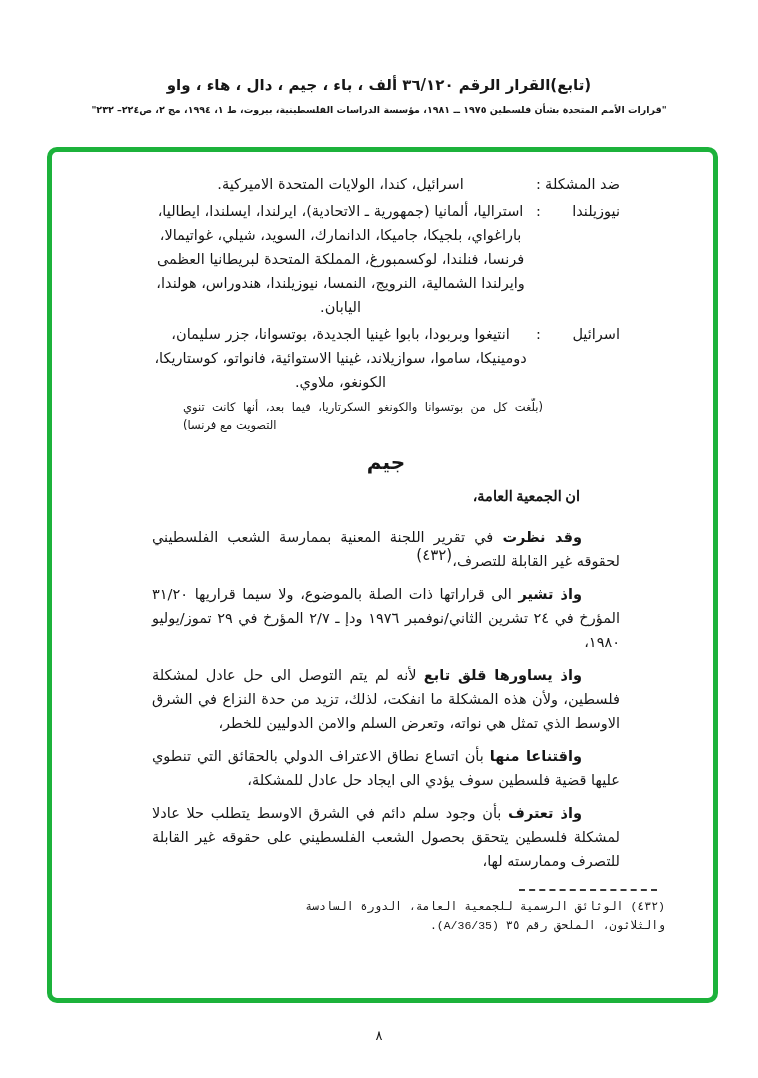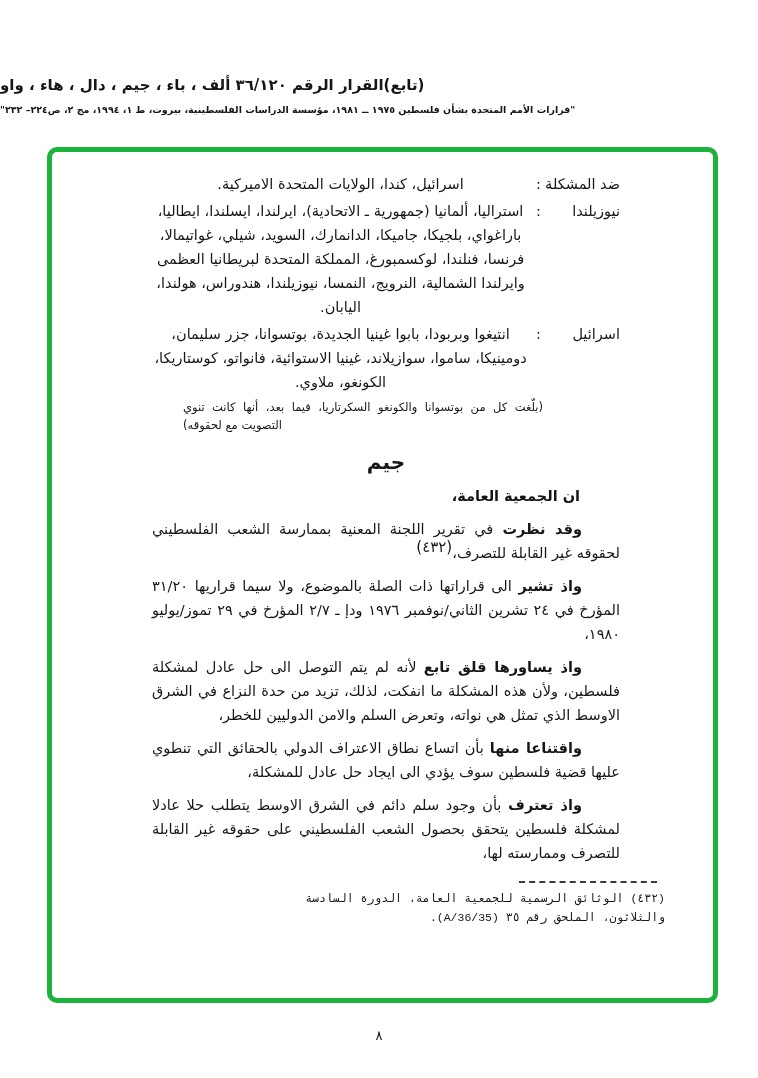--- a/index.html
+++ b/index.html
@@ -4,21 +4,21 @@
 <style>
   html,body{margin:0;padding:0;}
   body{
     width:758px;height:1078px;background:#ffffff;
     font-family:"DejaVu Sans","DejaVu Serif",sans-serif;
     color:#161616;
   }
   .page{position:relative;width:758px;height:1078px;background:#fff;overflow:hidden;}
 
   
-  .doc-header{position:absolute;top:76px;left:0;right:0;text-align:left;direction:rtl;}
+  .doc-header{position:absolute;top:76px;left:0;right:0;text-align:center;direction:rtl;}
   .doc-title{font-weight:bold;font-size:15px;letter-spacing:0;}
   .doc-source{font-weight:bold;font-size:9.5px;margin-top:10px;}
 
   
   .green-frame{
     position:absolute;left:47px;top:147px;width:661px;height:846px;
     border:5px solid #1cb23b;border-radius:10px;background:transparent;
   }
 
   
@@ -33,21 +33,21 @@
   .vote-text{flex:1;text-align:center;}
 
   .small-note{
     width:360px;margin:4px 77px 0 auto;
     font-size:11.5px;line-height:18px;
     text-align:justify;text-align-last:left;
   }
 
   .section-letter{text-align:center;font-weight:bold;font-size:20px;margin:16px 0 10px 0;}
 
-  .opener{font-weight:bold;margin:0 40px 9px 0;}
+  .opener{font-weight:bold;margin:0 40px 17px 0;font-family:Liberation Serif, serif;}
 
   .content p.body-par{margin:9px 0;text-indent:38px;}
   .lead{font-weight:bold;}
   sup.fn-ref{font-size:15px;line-height:0;}
 
   .footnote{margin-top:16px;font-family:Liberation Mono, monospace;}
   .fn-divider{
     width:138px;height:0;border-top:2px dashed #3a3a3a;
     margin:0 -37px 6px auto;
   }
@@ -83,21 +83,21 @@
       <span class="vote-colon">:</span>
       <span class="vote-text">استراليا، ألمانيا (جمهورية ـ الاتحادية)، ايرلندا، ايسلندا، ايطاليا، باراغواي، بلجيكا، جاميكا، الدانمارك، السويد، شيلي، غواتيمالا، فرنسا، فنلندا، لوكسمبورغ، المملكة المتحدة لبريطانيا العظمى وايرلندا الشمالية، النرويج، النمسا، نيوزيلندا، هندوراس، هولندا، اليابان.</span>
     </div>
 
     <div class="vote-row">
       <span class="vote-label">اسرائيل</span>
       <span class="vote-colon">:</span>
       <span class="vote-text">انتيغوا وبربودا، بابوا غينيا الجديدة، بوتسوانا، جزر سليمان، دومينيكا، ساموا، سوازيلاند، غينيا الاستوائية، فانواتو، كوستاريكا، الكونغو، ملاوي.</span>
     </div>
 
-    <div class="small-note">(بلّغت كل من بوتسوانا والكونغو السكرتاريا، فيما بعد، أنها كانت تنوي التصويت مع لحقوقه)</div>
+    <div class="small-note">(بلّغت كل من بوتسوانا والكونغو السكرتاريا، فيما بعد، أنها كانت تنوي التصويت مع فرنسا)</div>
 
     <div class="section-letter">جيم</div>
 
     <p class="opener">ان الجمعية العامة،</p>
 
     <p class="body-par"><span class="lead">وقد نظرت</span><span> في تقرير اللجنة المعنية بممارسة الشعب الفلسطيني لحقوقه غير القابلة للتصرف،</span><sup class="fn-ref">(٤٣٢)</sup></p>
 
     <p class="body-par"><span class="lead">واذ تشير</span><span> الى قراراتها ذات الصلة بالموضوع، ولا سيما قراريها ٣١/٢٠ المؤرخ في ٢٤ تشرين الثاني/نوفمبر ١٩٧٦ ودإ ـ ٢/٧ المؤرخ في ٢٩ تموز/يوليو ١٩٨٠،</span></p>
 
     <p class="body-par"><span class="lead">واذ يساورها قلق تابع</span><span> لأنه لم يتم التوصل الى حل عادل لمشكلة فلسطين، ولأن هذه المشكلة ما انفكت، لذلك، تزيد من حدة النزاع في الشرق الاوسط الذي تمثل هي نواته، وتعرض السلم والامن الدوليين للخطر،</span></p>

